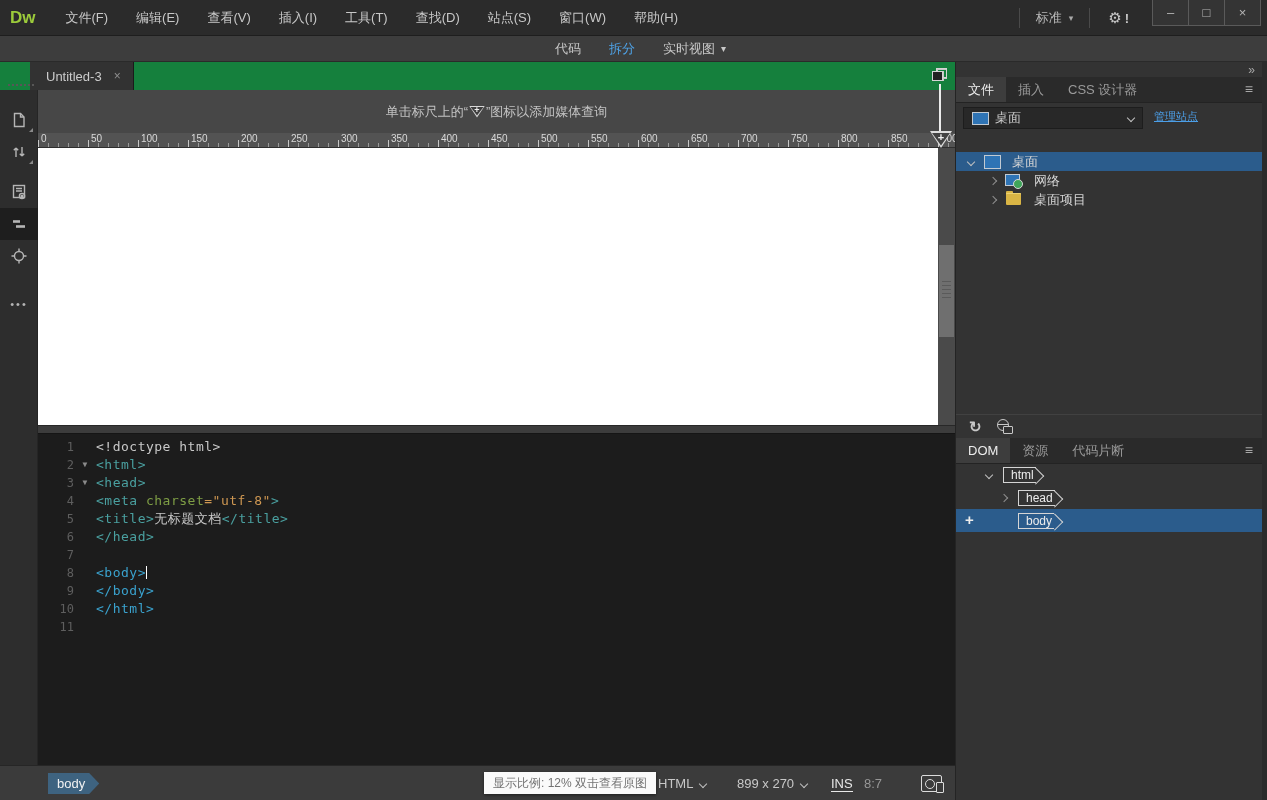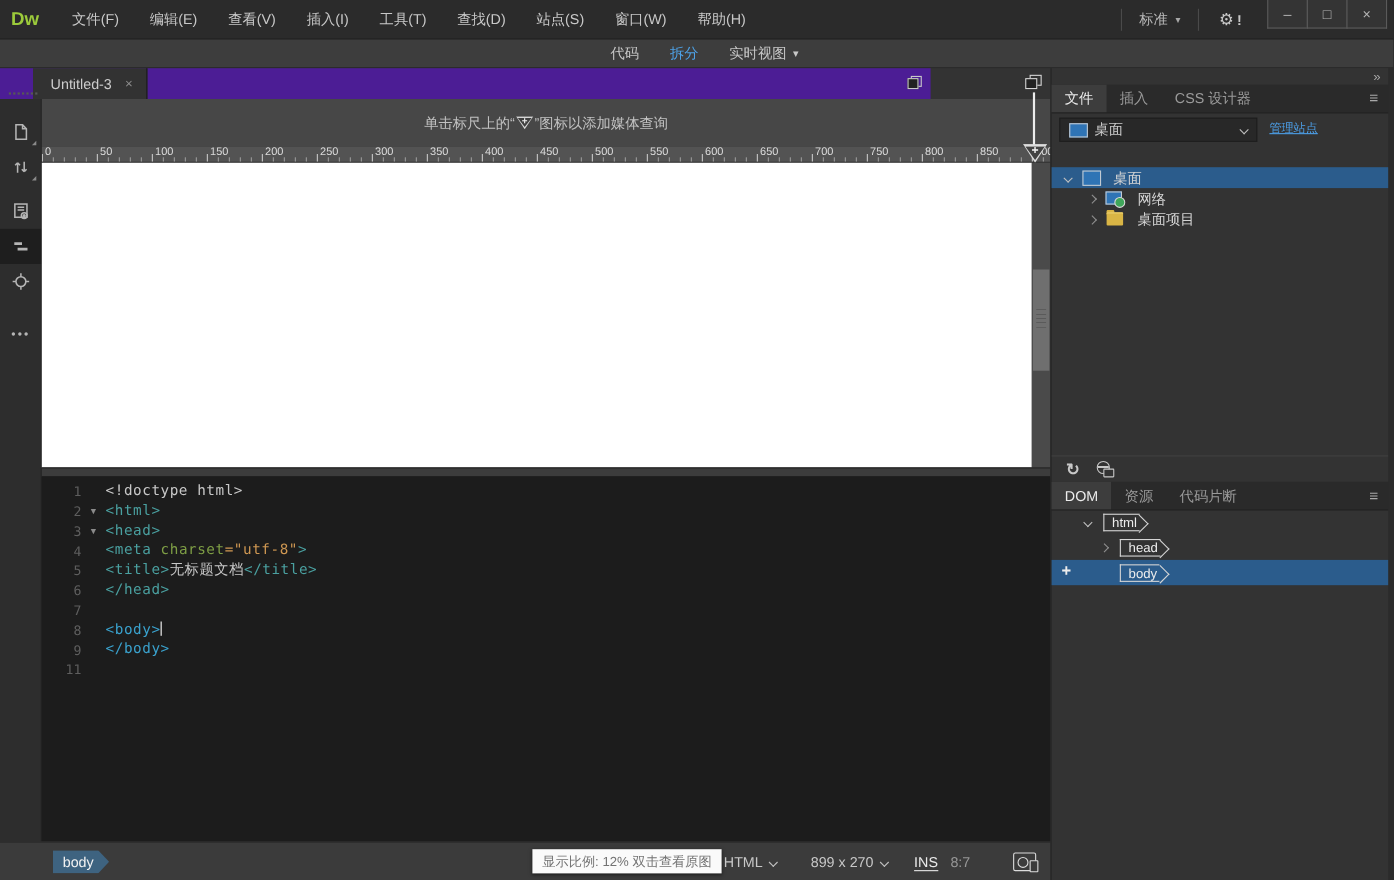--- a/index.html
+++ b/index.html
@@ -24,21 +24,21 @@
     background:#343434;color:#B5B5B5;font-size:13px;display:flex;align-items:center;justify-content:center;}
 
   
   .doc-toolbar{position:absolute;left:0;top:36px;width:1267px;height:26px;background:#3D3D3D;
     border-bottom:1px solid #2A2A2A;display:flex;align-items:center;justify-content:center;}
   .view-btn{font-size:13px;color:#C8C8C8;margin:0 14px;}
   .view-btn.active{color:#4EA3E8;}
   .view-caret{font-size:10px;color:#C8C8C8;margin-left:-8px;}
 
   
-  .tabbar{position:absolute;left:0;top:62px;width:846px;height:28px;background:#4c1d95;}
+  .tabbar{position:absolute;left:0;top:62px;width:955px;height:28px;background:#15803d;}
   .doc-tab{position:absolute;left:30px;top:0;height:28px;background:#323232;display:flex;
     align-items:center;gap:12px;padding:0 12px 0 16px;font-size:13px;color:#CCC;border-right:1px solid #1A1A1A;}
   .tab-close{color:#8F8F8F;font-size:12px;}
   .restore-icon{position:absolute;right:8px;top:7px;width:13px;height:12px;}
   .restore-icon::before{content:'';position:absolute;right:0;top:0;width:8px;height:8px;border:1px solid #C8C8C8;}
   .restore-icon::after{content:'';position:absolute;left:0;bottom:0;width:8px;height:8px;border:1px solid #C8C8C8;background:#222;}
   .gripper{position:absolute;left:8px;top:22px;width:26px;height:3px;border-top:2px dotted #575757;}
 
   
   .left-strip{position:absolute;left:0;top:90px;width:38px;height:675px;background:#2D2D2D;border-right:1px solid #252525;}
@@ -406,20 +406,21 @@
     <div class="code" id="code-lines">
         <div class="cline"><span class="lnum">1</span><span class="fold"></span><span class="ctext"><span class="tok plain">&lt;!doctype html&gt;</span></span></div>
         <div class="cline"><span class="lnum">2</span><span class="fold">▼</span><span class="ctext"><span class="tok tag-teal">&lt;html&gt;</span></span></div>
         <div class="cline"><span class="lnum">3</span><span class="fold">▼</span><span class="ctext"><span class="tok tag-teal">&lt;head&gt;</span></span></div>
         <div class="cline"><span class="lnum">4</span><span class="fold"></span><span class="ctext"><span class="tok tag-teal">&lt;meta </span><span class="tok attr-green">charset</span><span class="tok string-orange">="utf-8"</span><span class="tok tag-teal">&gt;</span></span></div>
         <div class="cline"><span class="lnum">5</span><span class="fold"></span><span class="ctext"><span class="tok tag-teal">&lt;title&gt;</span><span class="tok plain">无标题文档</span><span class="tok tag-teal">&lt;/title&gt;</span></span></div>
         <div class="cline"><span class="lnum">6</span><span class="fold"></span><span class="ctext"><span class="tok tag-teal">&lt;/head&gt;</span></span></div>
         <div class="cline"><span class="lnum">7</span><span class="fold"></span><span class="ctext"></span></div>
         <div class="cline"><span class="lnum">8</span><span class="fold"></span><span class="ctext"><span class="tok tag-blue">&lt;body&gt;</span><span class="caret-bar"></span></span></div>
         <div class="cline"><span class="lnum">9</span><span class="fold"></span><span class="ctext"><span class="tok tag-blue">&lt;/body&gt;</span></span></div>
+        <div class="cline"><span class="lnum">10</span><span class="fold"></span><span class="ctext"><span class="tok tag-blue">&lt;/html&gt;</span></span></div>
         <div class="cline"><span class="lnum">11</span><span class="fold"></span><span class="ctext"></span></div>
       </div>
   </div>
 
   <div class="statusbar">
     <span class="tag-pennant">body</span>
     <span class="tooltip">显示比例: 12% 双击查看原图</span>
     <span class="sb-item" style="left:658px;">
       <span>HTML</span>
       <span class="chev-d"></span>

